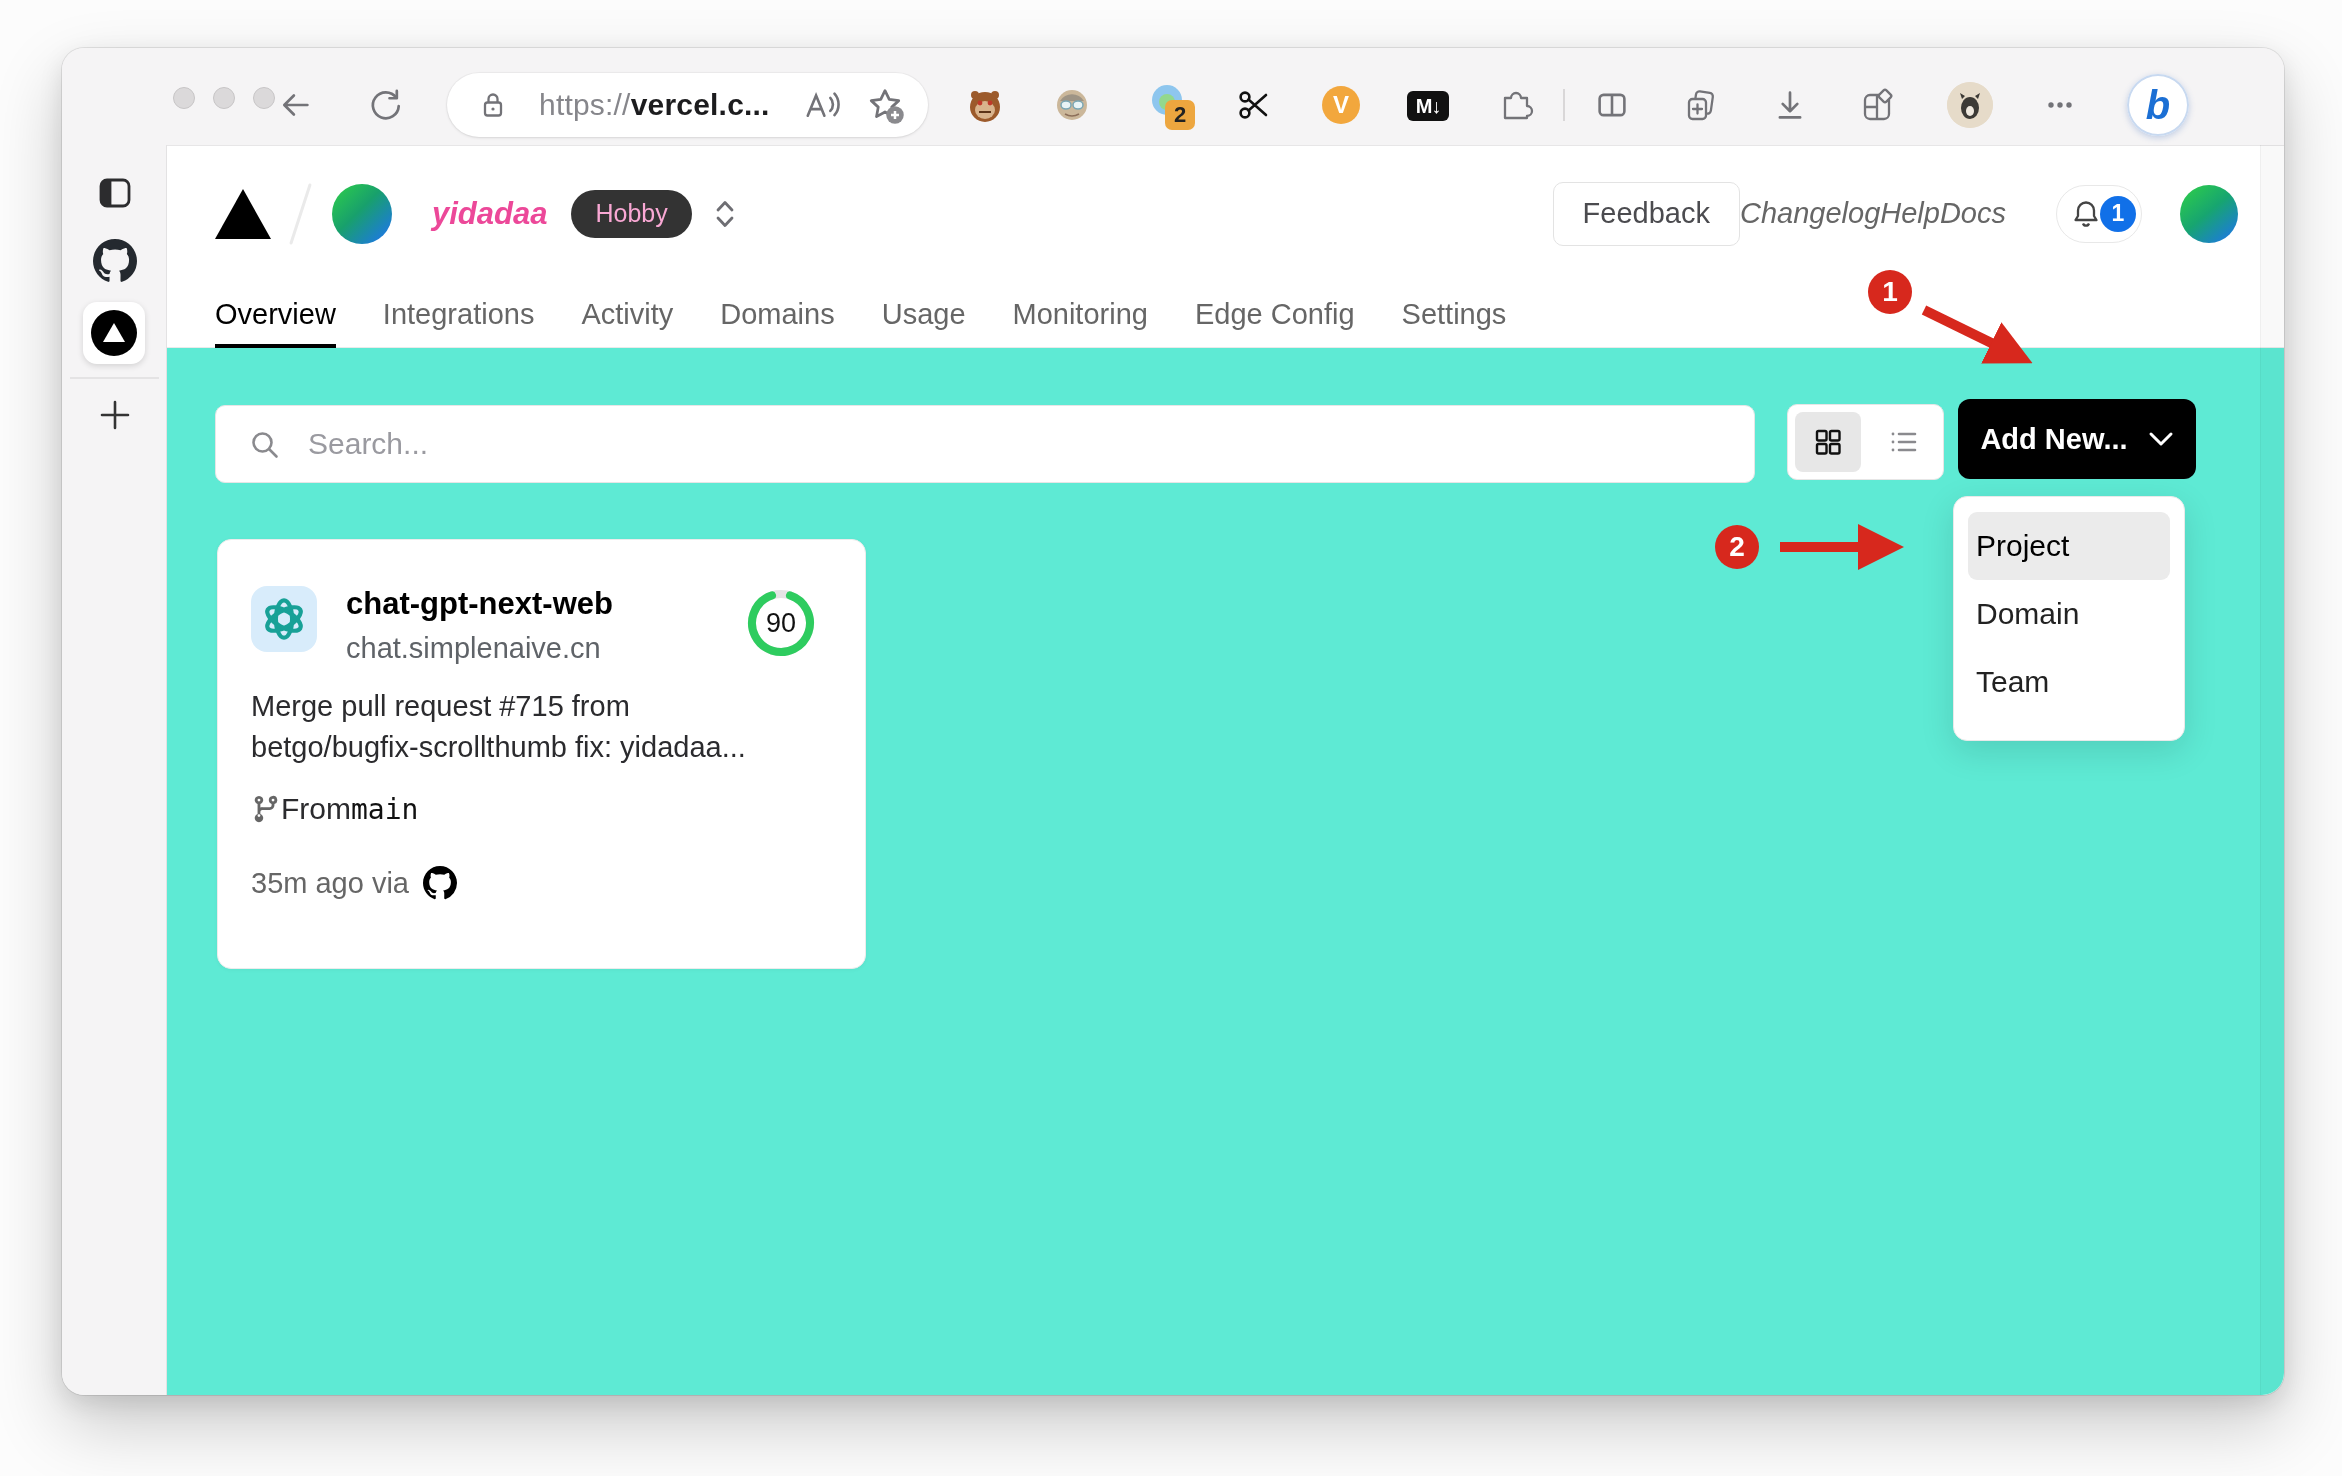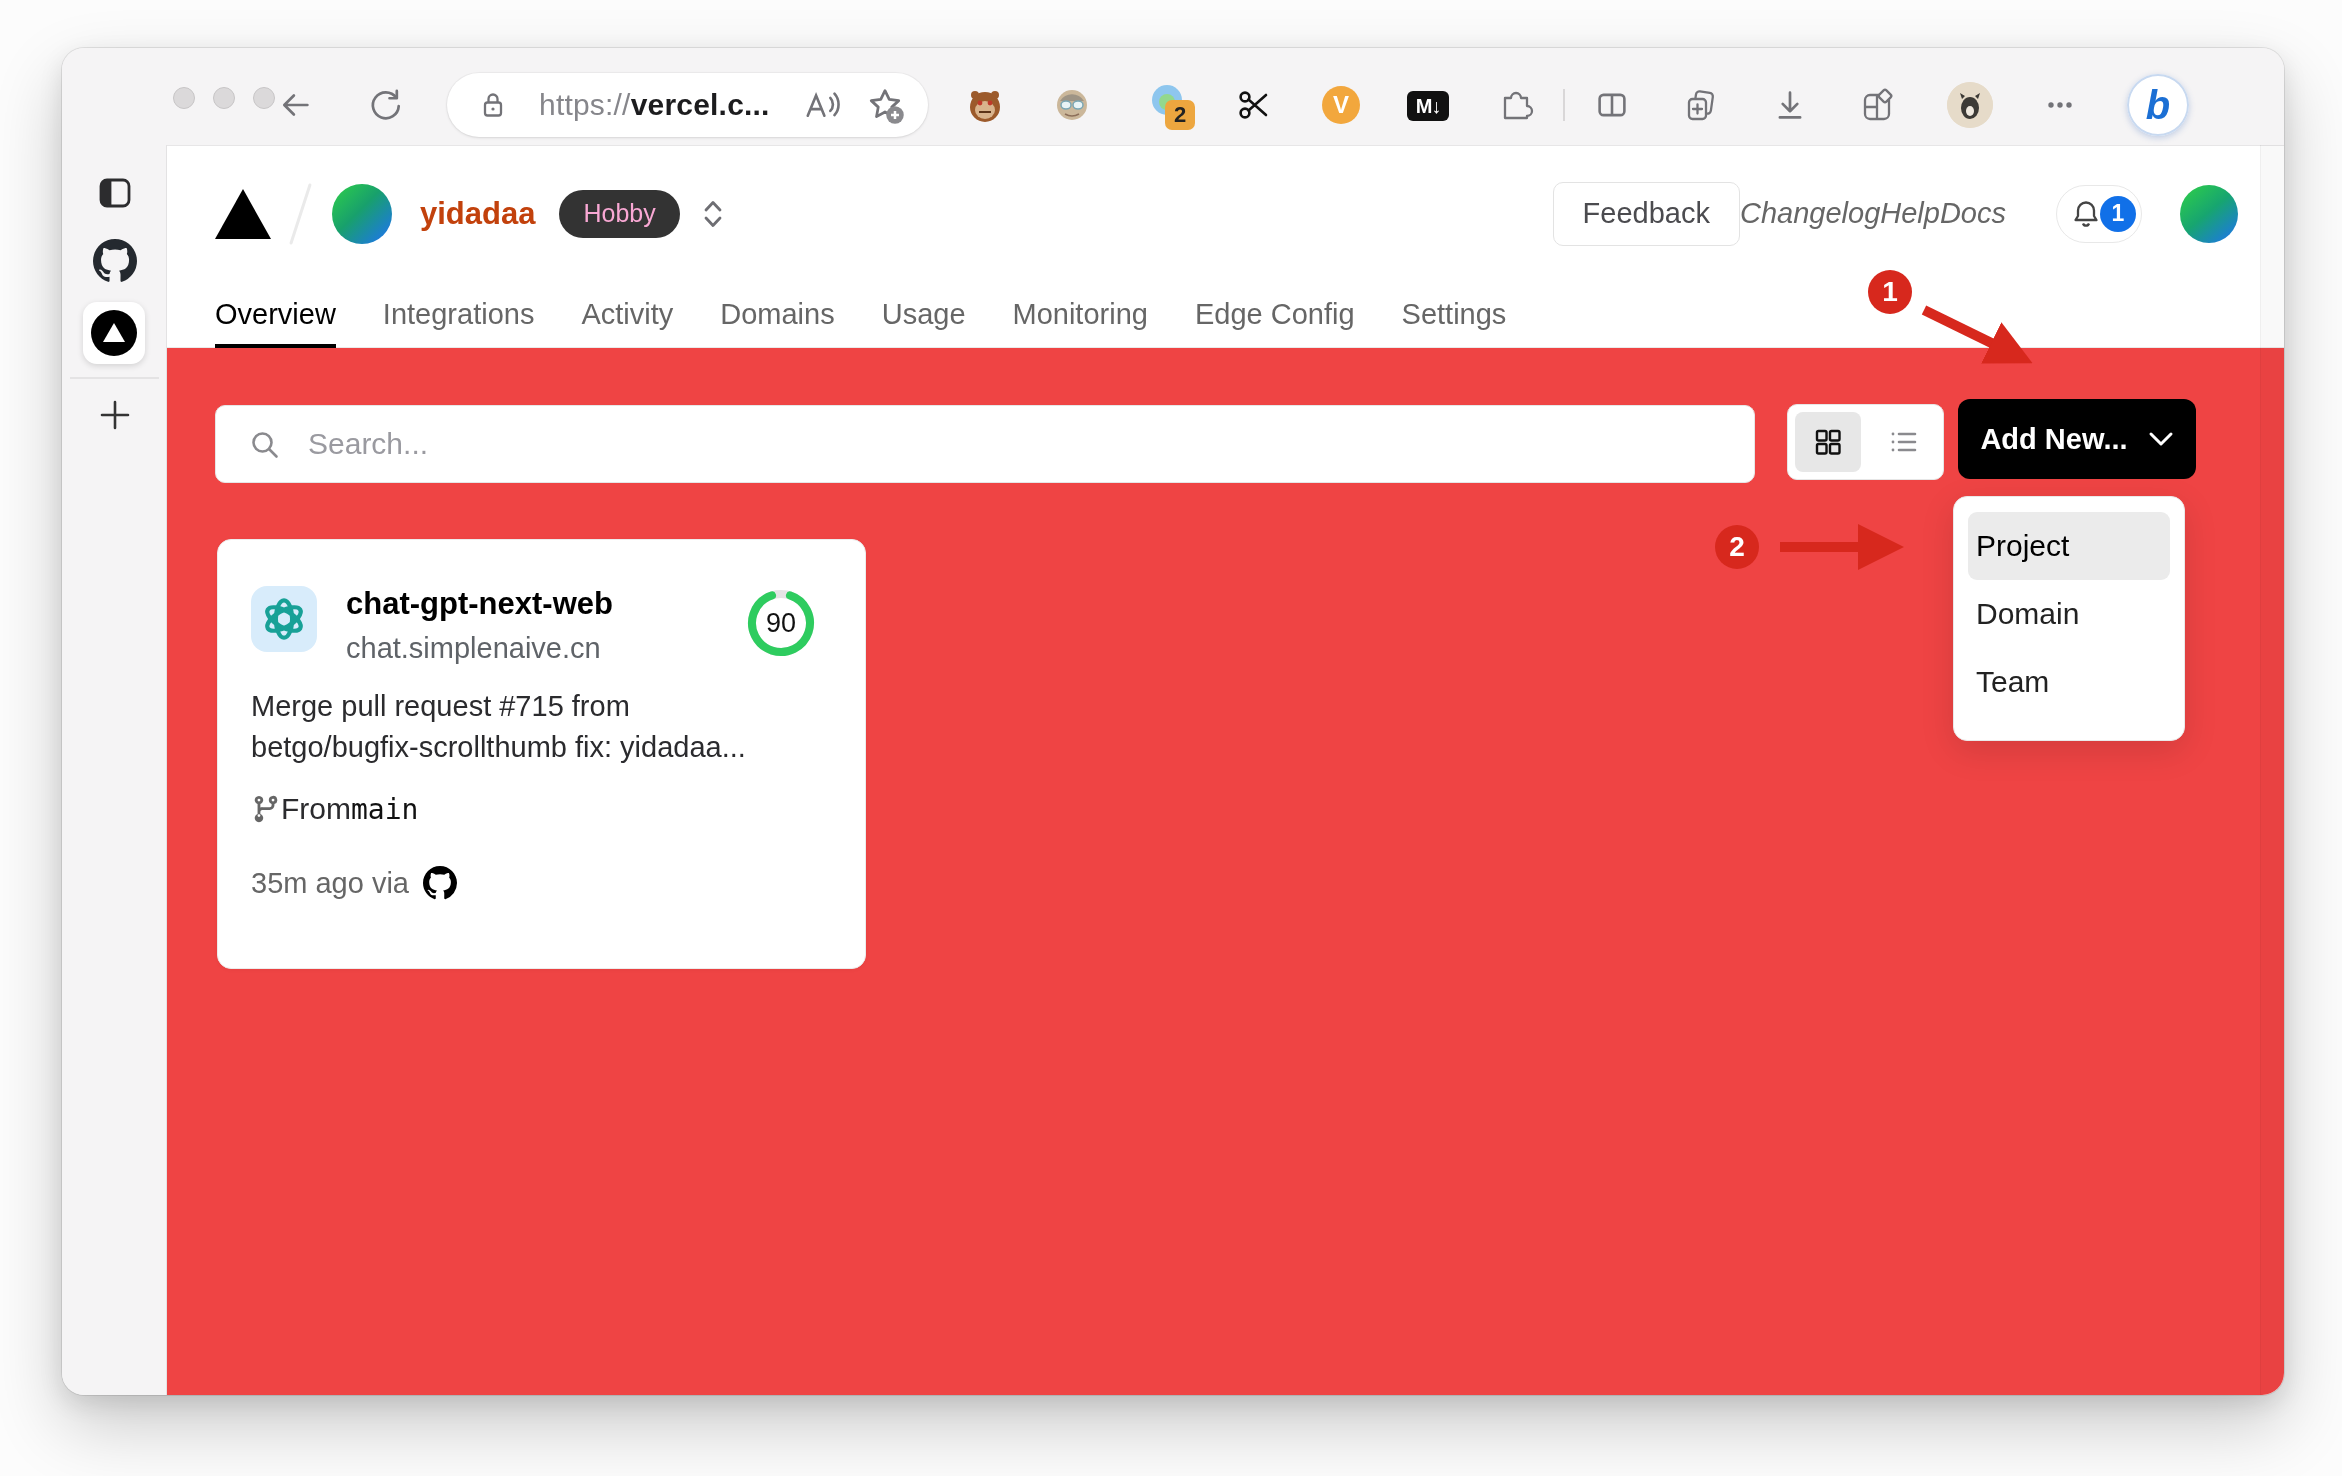--- a/index.html
+++ b/index.html
@@ -40,21 +40,21 @@
   .active-tab-card { position:absolute; left:21px; top:157px; width:62px; height:62px; background:#fff; border-radius:14px;
     box-shadow:0 2px 6px rgba(0,0,0,.14); display:flex; align-items:center; justify-content:center; }
   .vtab-sep { position:absolute; left:8px; top:232px; width:89px; height:2px; background:#e4e3e4; }
 
   
   .page { position:relative; flex:1; background:#fff; display:flex; flex-direction:column; border-top:1px solid #e7e6e7; min-width:0;}
 
   .site-header { height:135px; flex:none; display:flex; align-items:center; padding:0 46px 0 48px; background:#fff; }
   .slash { width:3px; height:64px; background:#eaeaea; transform:rotate(18deg); margin:0 30px 0 28px; border-radius:2px; }
   .team-avatar { width:60px; height:60px; border-radius:50%; background:linear-gradient(135deg,#2bc84f 8%,#18a06c 45%,#1d79e0 90%); }
-  .team-name { margin-left:28px; font-size:31px; font-weight:600; color:#c2410c; }
+  .team-name { margin-left:40px; font-size:31px; font-weight:600; color:#ec4899;font-style:italic; }
   .plan-badge { margin-left:24px; background:#333; color:#f9a8d4; font-size:25px; font-weight:500;
     padding:9px 24px 10px; border-radius:999px; }
   .selector { margin-left:18px; width:30px; height:34px; color:#6e6e73; }
   .hdr-right { margin-left:auto; display:flex; align-items:center; }
   .feedback-btn { border:1px solid #e3e3e3; background:#fff; border-radius:10px; padding:14px 29px 15px;
     font-size:29px; color:#4b4b4f; }
   .hdr-link { font-size:29px; color:#666;font-style:italic; }
   .bell-wrap { position:relative; margin-left:50px; width:86px; height:58px; background:#fff;
     border:1px solid #e8e8e8; border-radius:29px; }
   .bell-wrap svg { position:absolute; left:13px; top:12px; width:32px; height:32px; color:#444; }
@@ -62,21 +62,21 @@
     color:#fff; font-size:23px; font-weight:600; display:flex; align-items:center; justify-content:center; }
   .user-avatar { margin-left:38px; width:58px; height:58px; border-radius:50%;
     background:linear-gradient(140deg,#2bc84f 10%,#17a570 48%,#1d79e0 92%); }
 
   .tabsrow { height:67px; flex:none; display:flex; align-items:center; gap:47px; padding:0 48px;
     border-bottom:1px solid #eaeaea; background:#fff; }
   .tab { position:relative; font-size:29px; color:#666; height:100%; display:flex; align-items:center; cursor:pointer; }
   .tab.active { color:#000; }
   .tab.active::after { content:""; position:absolute; left:0; right:0; bottom:-1px; height:4px; background:#000; }
 
-  .content { position:relative; flex:1; background:#ef4444; min-height:0; }
+  .content { position:relative; flex:1; background:#5eead4; min-height:0; }
 
   .searchbox { position:absolute; left:48px; top:57px; width:1540px; height:78px; background:#fff;
     border:1px solid #e6e6e6; border-radius:10px; }
   .searchbox svg { position:absolute; left:32px; top:22px; width:34px; height:34px; color:#8a8a8e; }
   .searchbox input { position:absolute; left:92px; top:0; width:1400px; height:100%; border:none; outline:none;
     font-size:30px; color:#333; background:transparent; font-family:inherit; }
   .searchbox input::placeholder { color:#9a9aa0; }
 
   .view-toggle { position:absolute; left:1620px; top:56px; width:157px; height:76px; background:#fff;
     border:1px solid #e6e6e6; border-radius:10px; display:flex; align-items:center; padding:0 7px; justify-content:space-between; }

